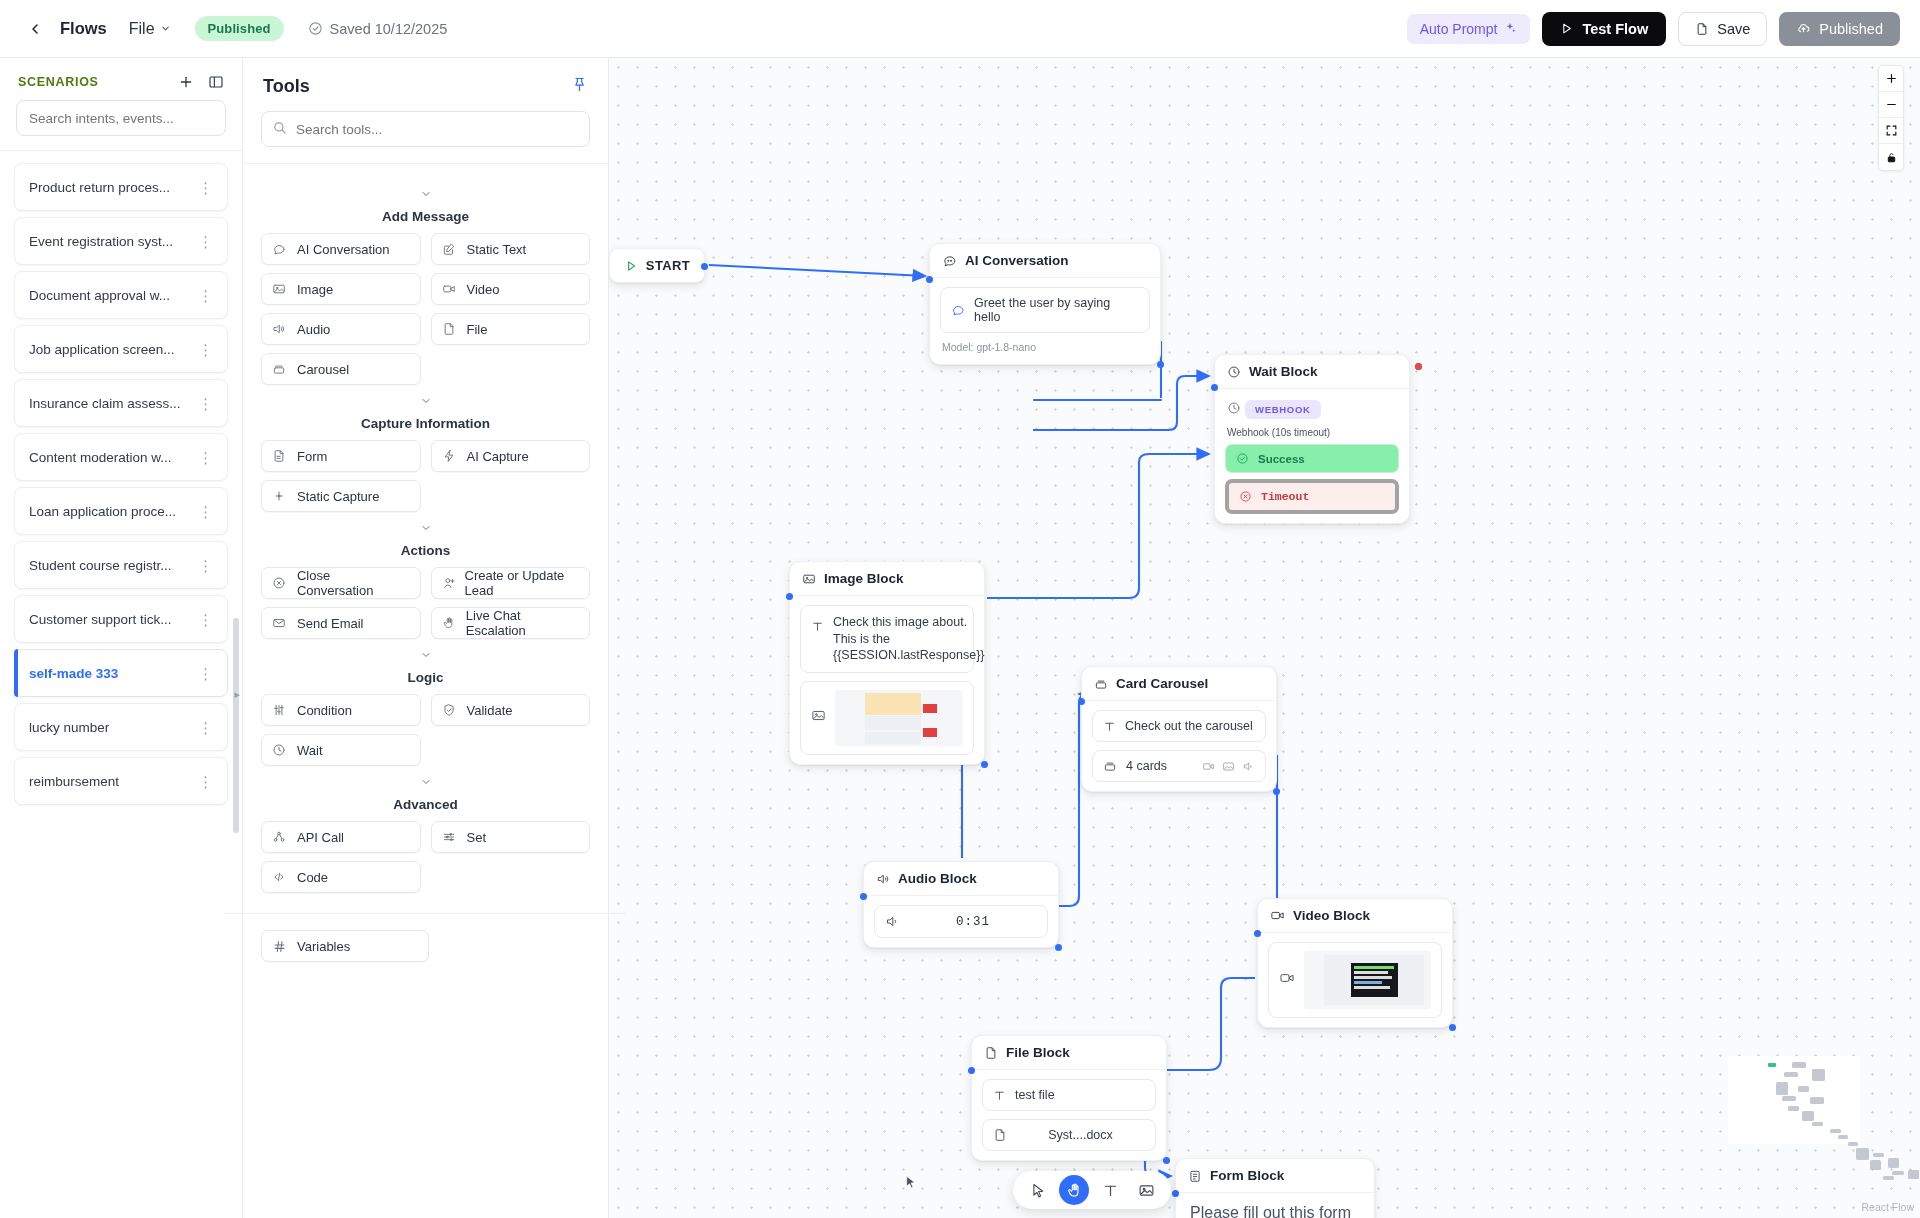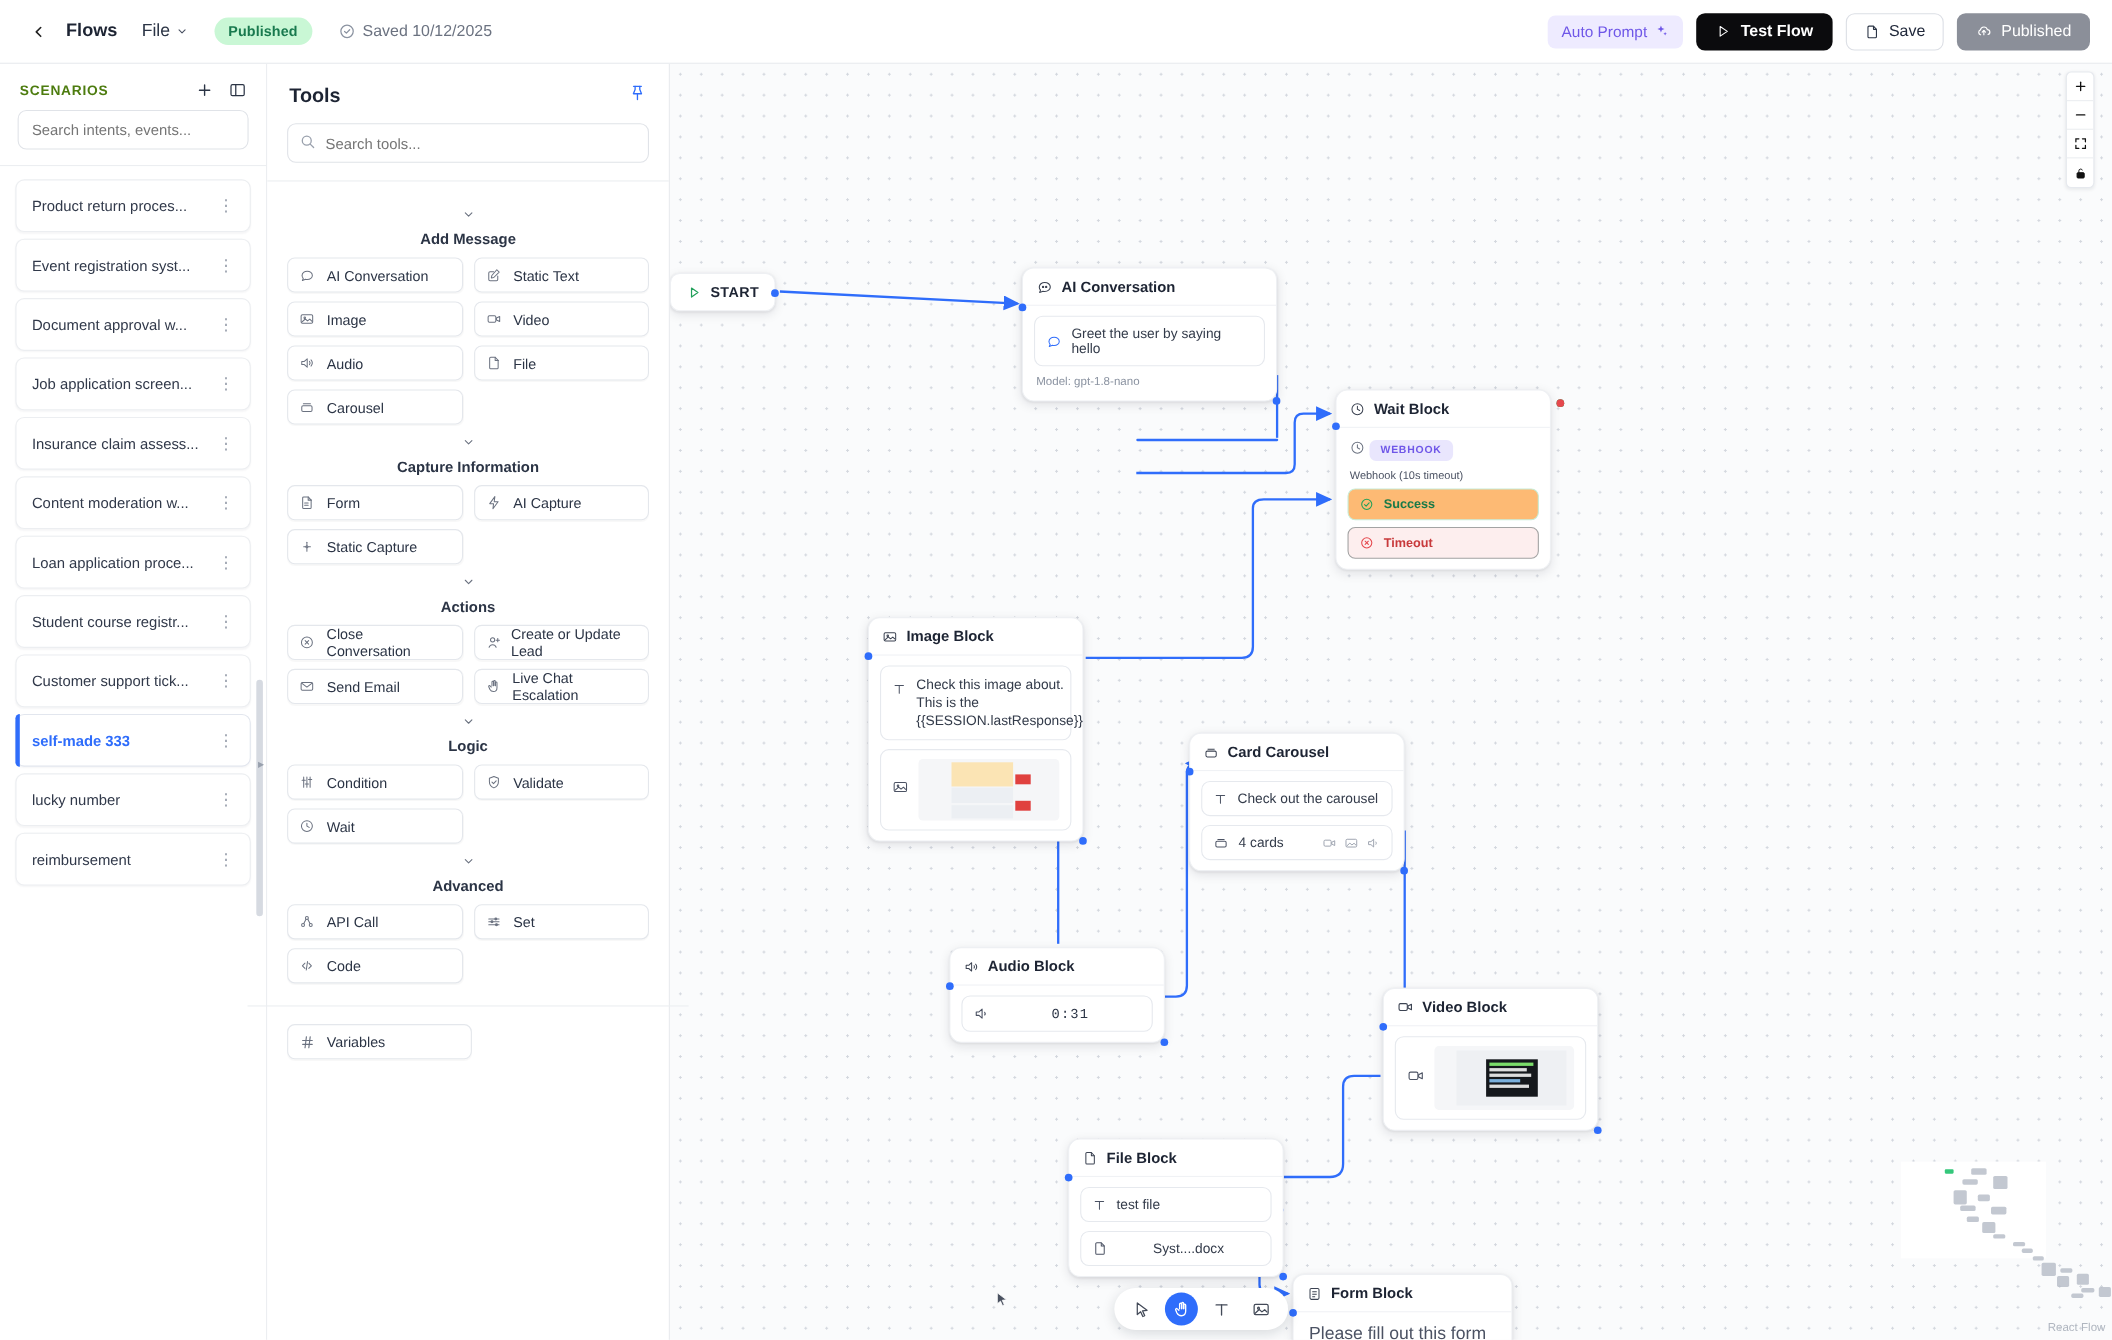--- a/index.html
+++ b/index.html
@@ -143,22 +143,22 @@
   .wait-row { display:flex; align-items:center; gap:4px; padding:2px 2px 0 2px; }
   .badge-webhook {
     background:#e9e6fd; color:#6f57e8; font-size:9.5px; font-weight:800; letter-spacing:.7px;
     padding:4px 10px; border-radius:6px;
   }
   .wait-sub { font-size:10px; color:#4b5263; padding:2px 2px 0 2px; }
   .res-row {
     border-radius:7px; padding:7px 10px; display:flex; align-items:center; gap:9px;
     font-size:11.5px; font-weight:700;
   }
-  .res-ok { background:#fdba74; border:1px solid #c7ecd6; color:#187a48; }
-  .res-bad { background:#fdeeee; border:1px solid #a3a3a3; color:#c83a3c; }
+  .res-ok { background:#86efac; border:1px solid #c7ecd6; color:#187a48; }
+  .res-bad { background:#fdeeee; border:4px solid #a3a3a3; color:#c83a3c;font-family:Liberation Mono, monospace; }
   #n-image { left:180px; top:503px; width:196px; }
   .img-thumb { border:1px solid #e6e9ee; border-radius:8px; padding:8px 10px; display:flex; align-items:center; gap:9px; }
   .thumb-canvas { flex:1; height:56px; background:#f5f6f8; border-radius:4px; position:relative; overflow:hidden; }
   #n-carousel { left:472px; top:608px; width:196px; }
   .cards-icons { margin-left:auto; display:flex; gap:7px; color:#9aa1ad; }
   #n-audio { left:254px; top:803px; width:196px; }
   .audio-time { flex:1; text-align:center; font-family:"Liberation Mono", monospace; font-size:12.5px; color:#2b3445; letter-spacing:1px; }
   #n-video { left:648px; top:840px; width:196px; }
   .vid-thumb { border:1px solid #e6e9ee; border-radius:8px; padding:8px 10px; display:flex; align-items:center; gap:9px; }
   .vid-canvas { flex:1; height:58px; background:#f5f6f8; border-radius:4px; position:relative; overflow:hidden; }

